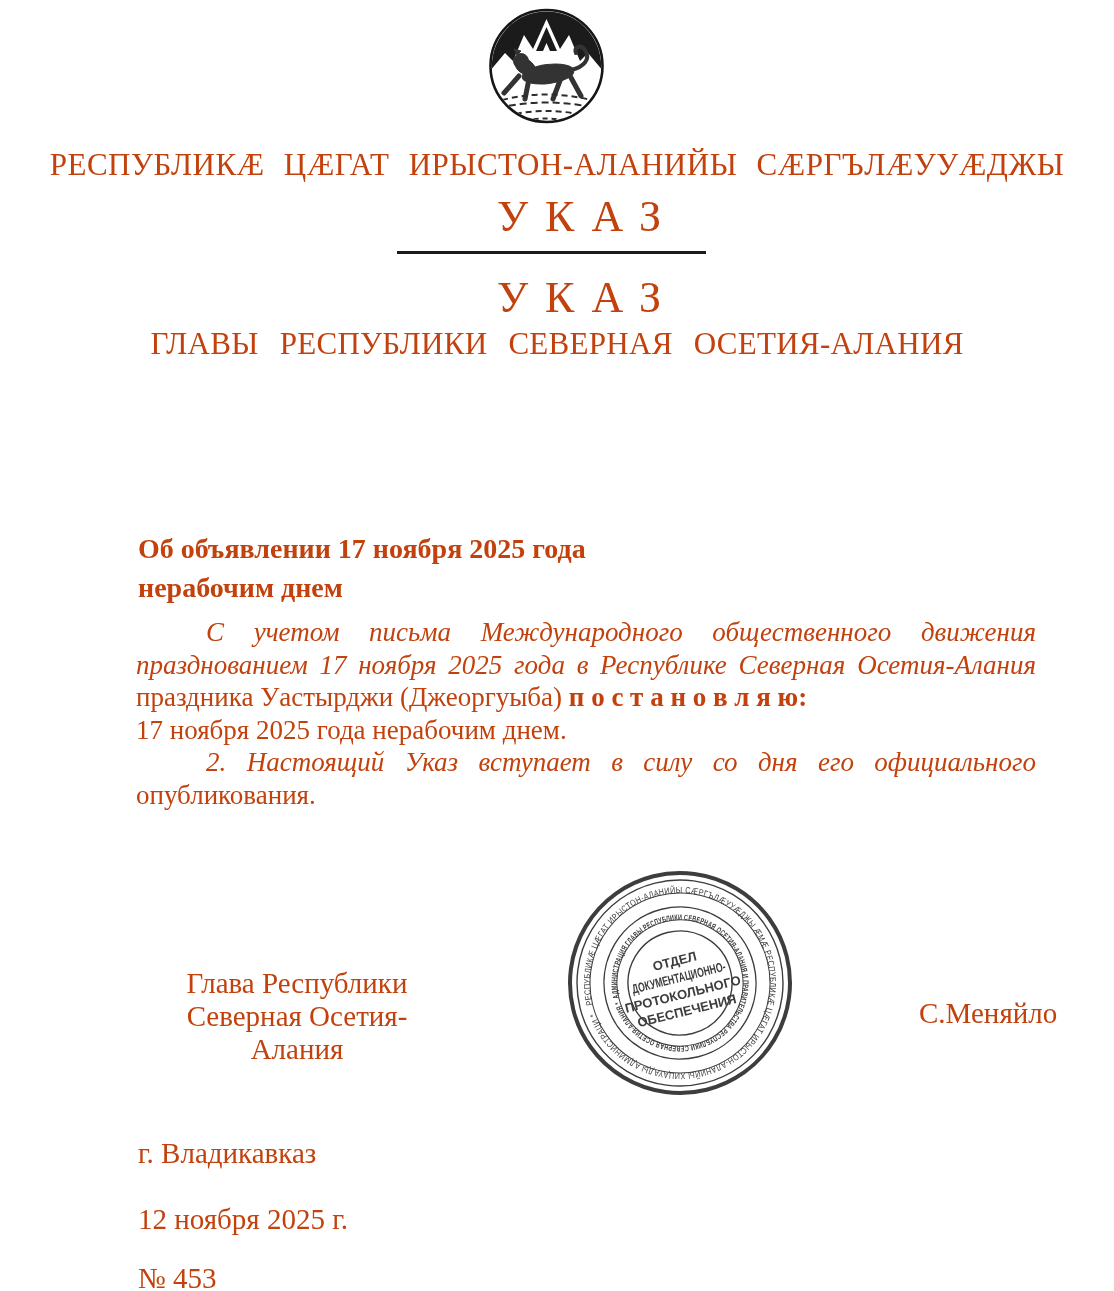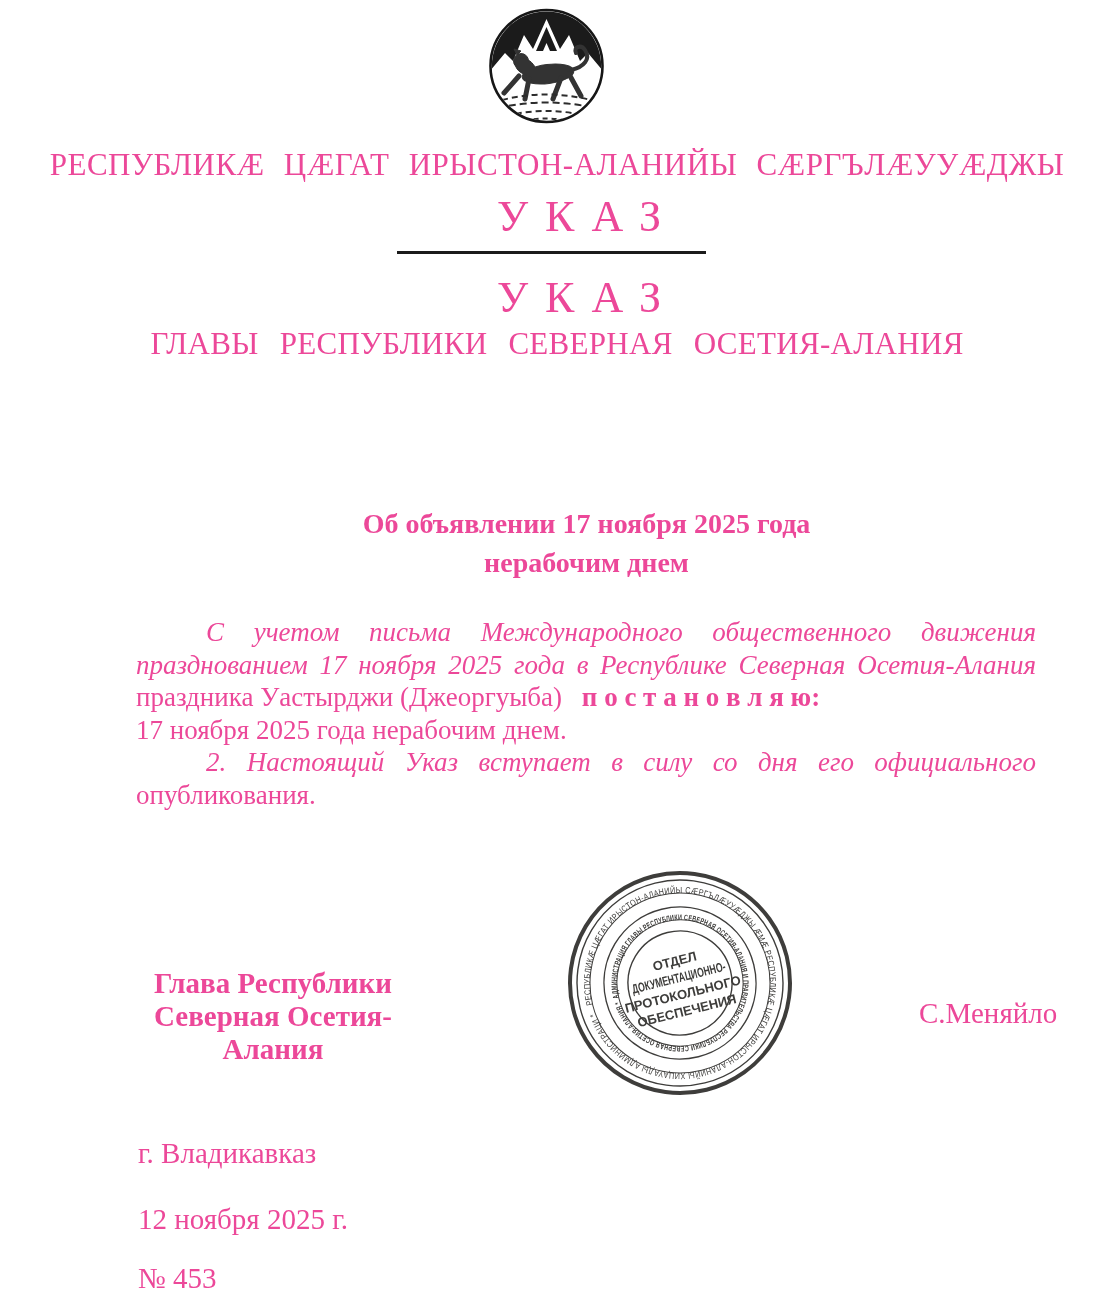--- a/index.html
+++ b/index.html
@@ -1,40 +1,40 @@
 <!DOCTYPE html>
 <html lang="ru"><head>
 <meta charset="utf-8">
 <style>
   html,body{margin:0;padding:0;background:#ffffff;}
   .page{
     position:relative;width:1114px;height:1291px;background:#ffffff;
-    color:#ec4899;font-family:"Liberation Serif", serif;overflow:hidden;
+    color:#c2410c;font-family:"Liberation Serif", serif;overflow:hidden;
   }
   .abs{position:absolute;}
   .center-line{left:0;width:1114px;text-align:center;white-space:nowrap;}
 
   .osset-header{top:147px;font-size:31px;letter-spacing:.5px;word-spacing:11px;}
   .ukaz{font-weight:normal;font-size:44px;letter-spacing:17px;text-indent:17px;padding-left:22px;}
   .ukaz1{top:191px;}
   .ukaz2{top:272px;}
   .rule{top:251px;left:397px;width:309px;height:3px;background:#1b1b1b;}
   .issuer{top:326px;font-size:31px;word-spacing:13px;letter-spacing:.3px;}
 
-  .title{top:504px;left:138px;width:897px;text-align:center;
+  .title{top:529px;left:138px;width:897px;
          font-weight:bold;font-size:28px;line-height:39px;}
 
   .body-block{top:616px;left:136px;width:900px;font-size:27px;line-height:32.6px;}
   .bline{width:100%;}
   .just{text-align:justify;text-align-last:justify;font-style:italic;}
   .ind{padding-left:70px;box-sizing:border-box;}
-  .spaced-bold{font-weight:bold;margin-left:13px;}
+  .spaced-bold{font-weight:bold;}
 
-  .sig-post{top:967px;left:123px;width:300px;text-align:center;
-            font-size:29px;line-height:33px;font-weight:bold;}
+  .sig-post{top:967px;left:147px;width:300px;text-align:center;
+            font-size:29px;line-height:33px;}
   .sig-name{top:997px;left:891px;font-size:29px;margin-left:28px;}
 
   .stamp{top:866px;left:563px;opacity:.92;}
 
   .footer-item{left:138px;font-size:29px;}
   .f-city{top:1137px;}
   .f-date{top:1203px;}
   .f-num{top:1262px;}
 </style>
 </head>

